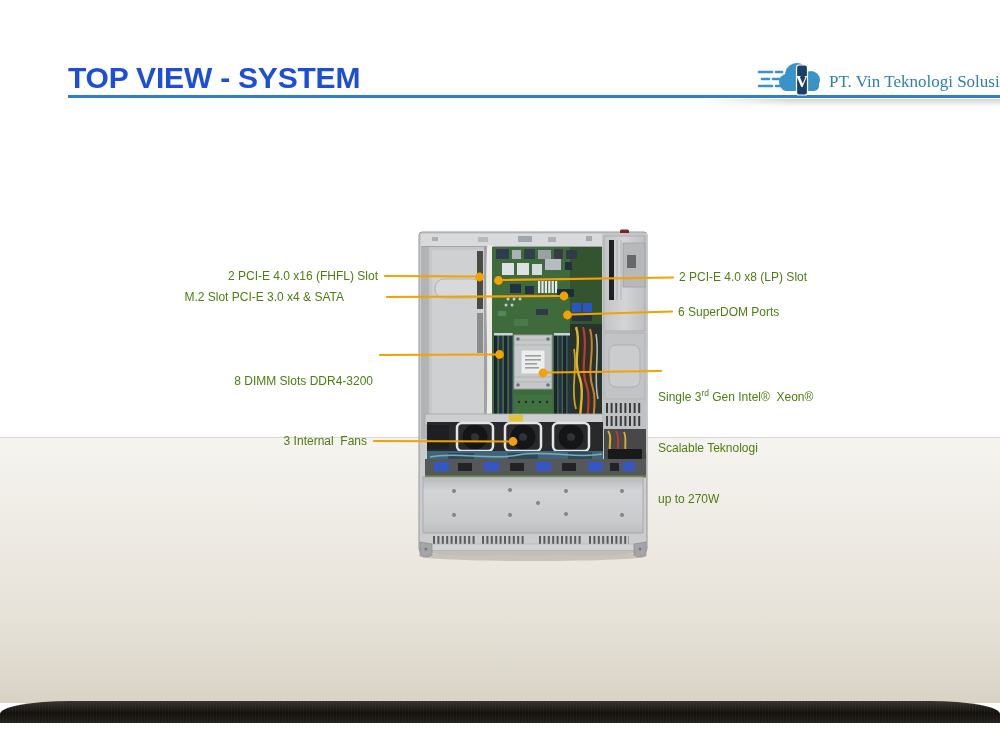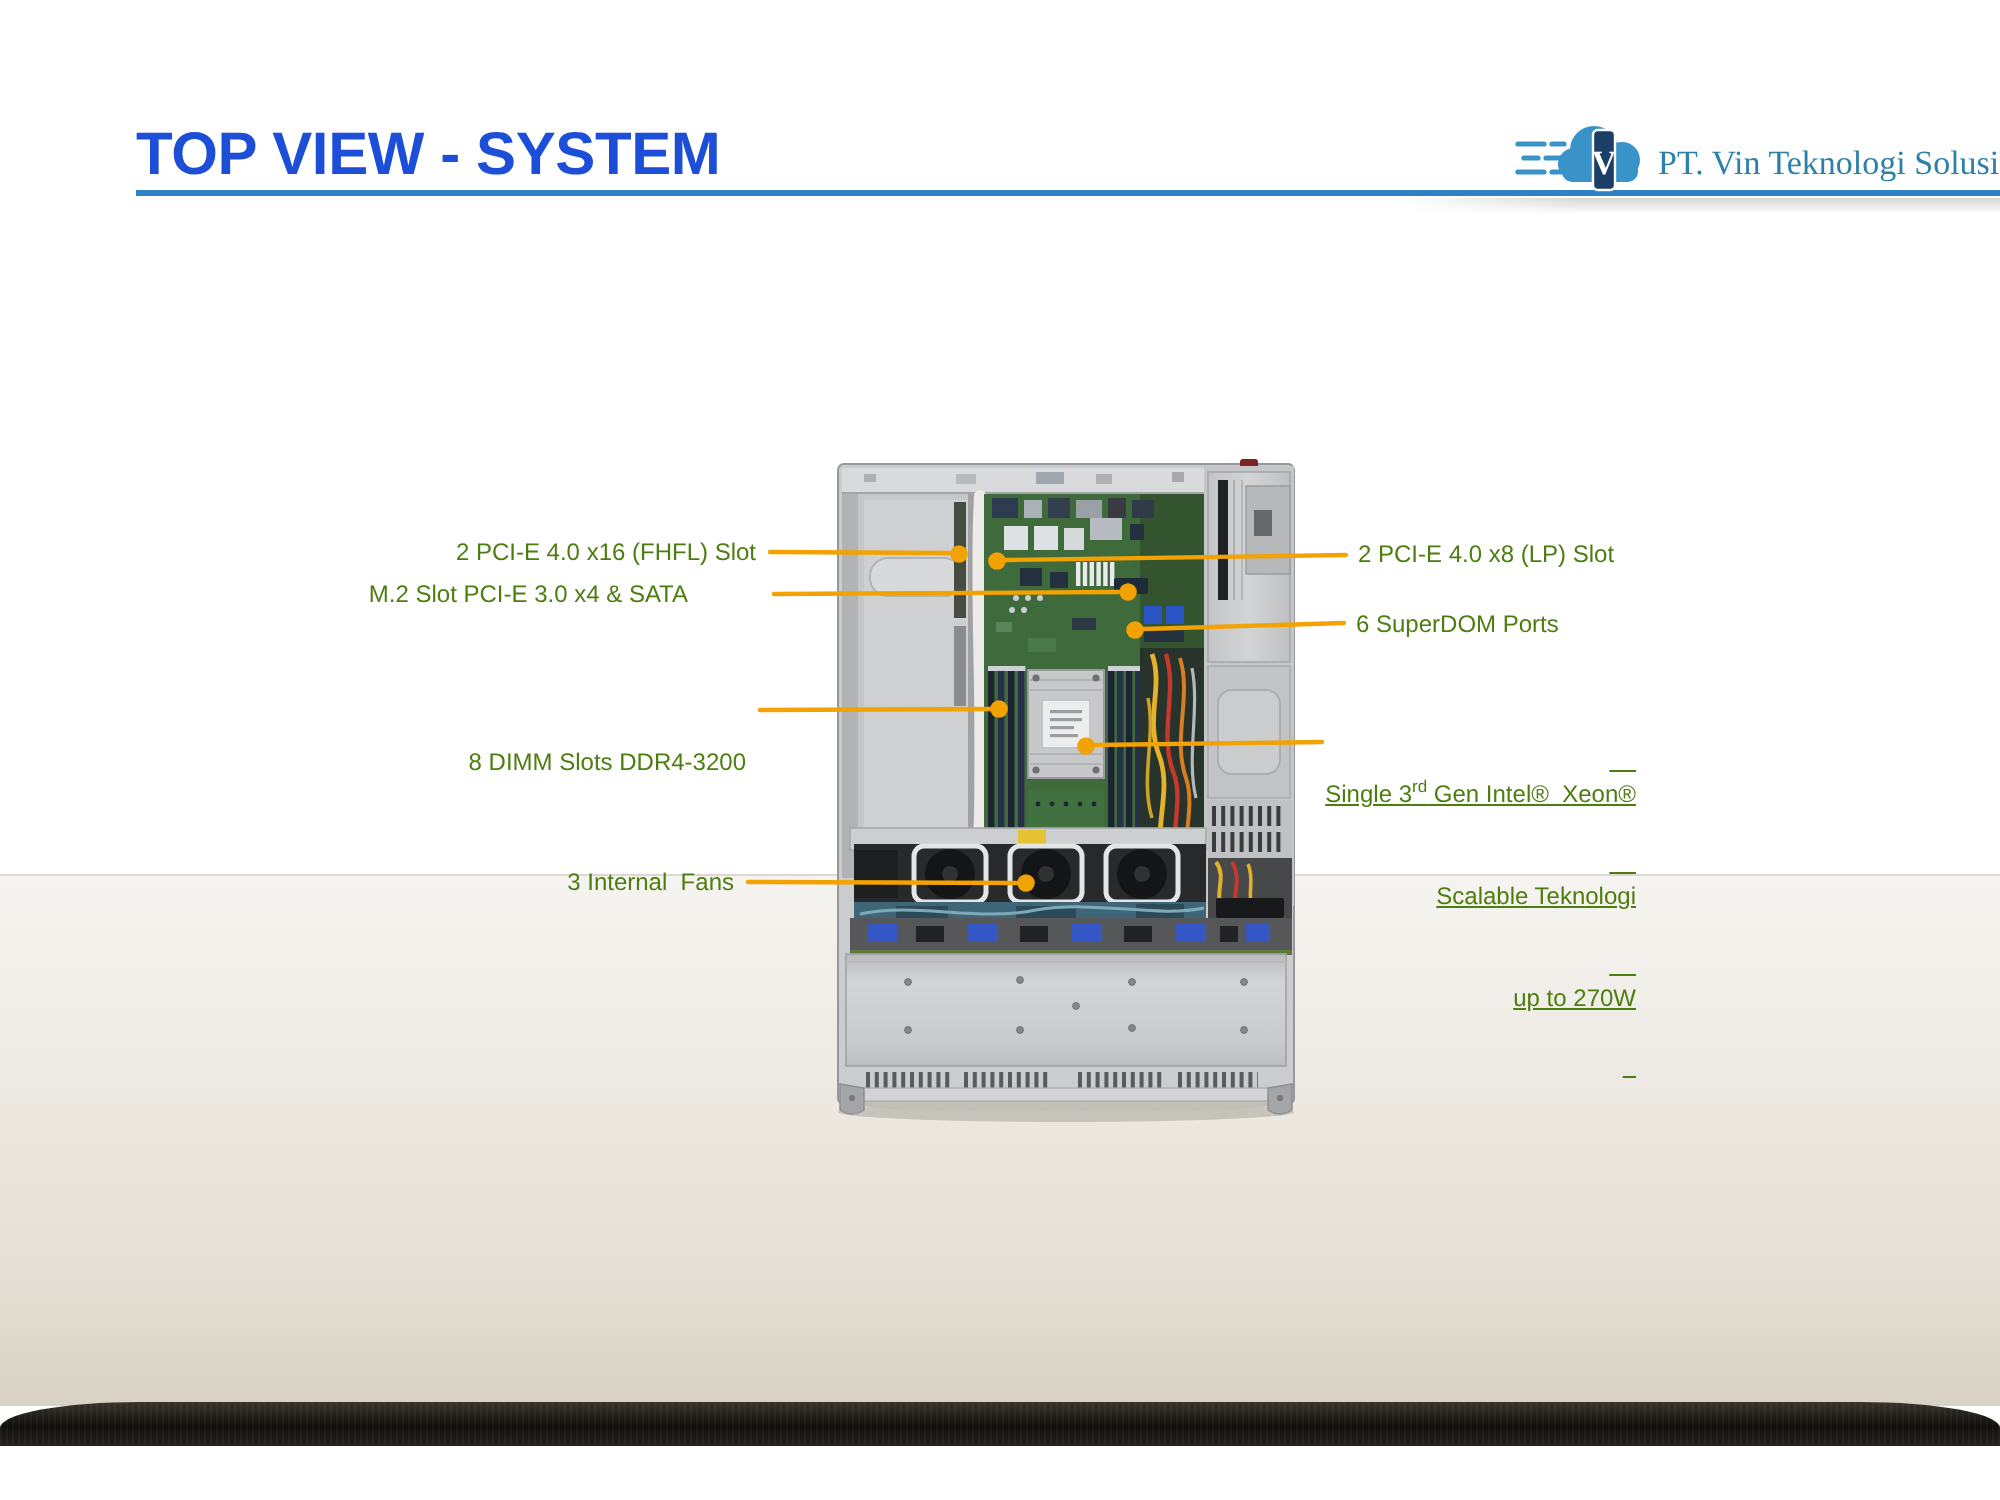--- a/index.html
+++ b/index.html
@@ -44,21 +44,21 @@
     border-top-left-radius:70px 13px;border-top-right-radius:70px 13px;
   }
 
   
   .server-svg{position:absolute;left:418px;top:229px;}
   .callout-svg{position:absolute;left:0;top:0;pointer-events:none;}
   .callout-label{
     position:absolute;font-size:12px;color:#4d7c0f;line-height:16px;white-space:pre;
   }
   .align-r{text-align:right;}
-  .cpu-block{left:658px;top:355px;width:160px;text-align:right;line-height:17px;text-decoration:underline;}
+  .cpu-block{left:658px;top:355px;width:160px;text-align:left;line-height:17px;}
   .cpu-block sup{font-size:8.5px;line-height:0;}
 </style>
 </head>
 <body>
 
 <div class="slide">
 
   <h1 class="page-title">TOP VIEW - SYSTEM</h1>
   <div class="title-underline"></div>
 

